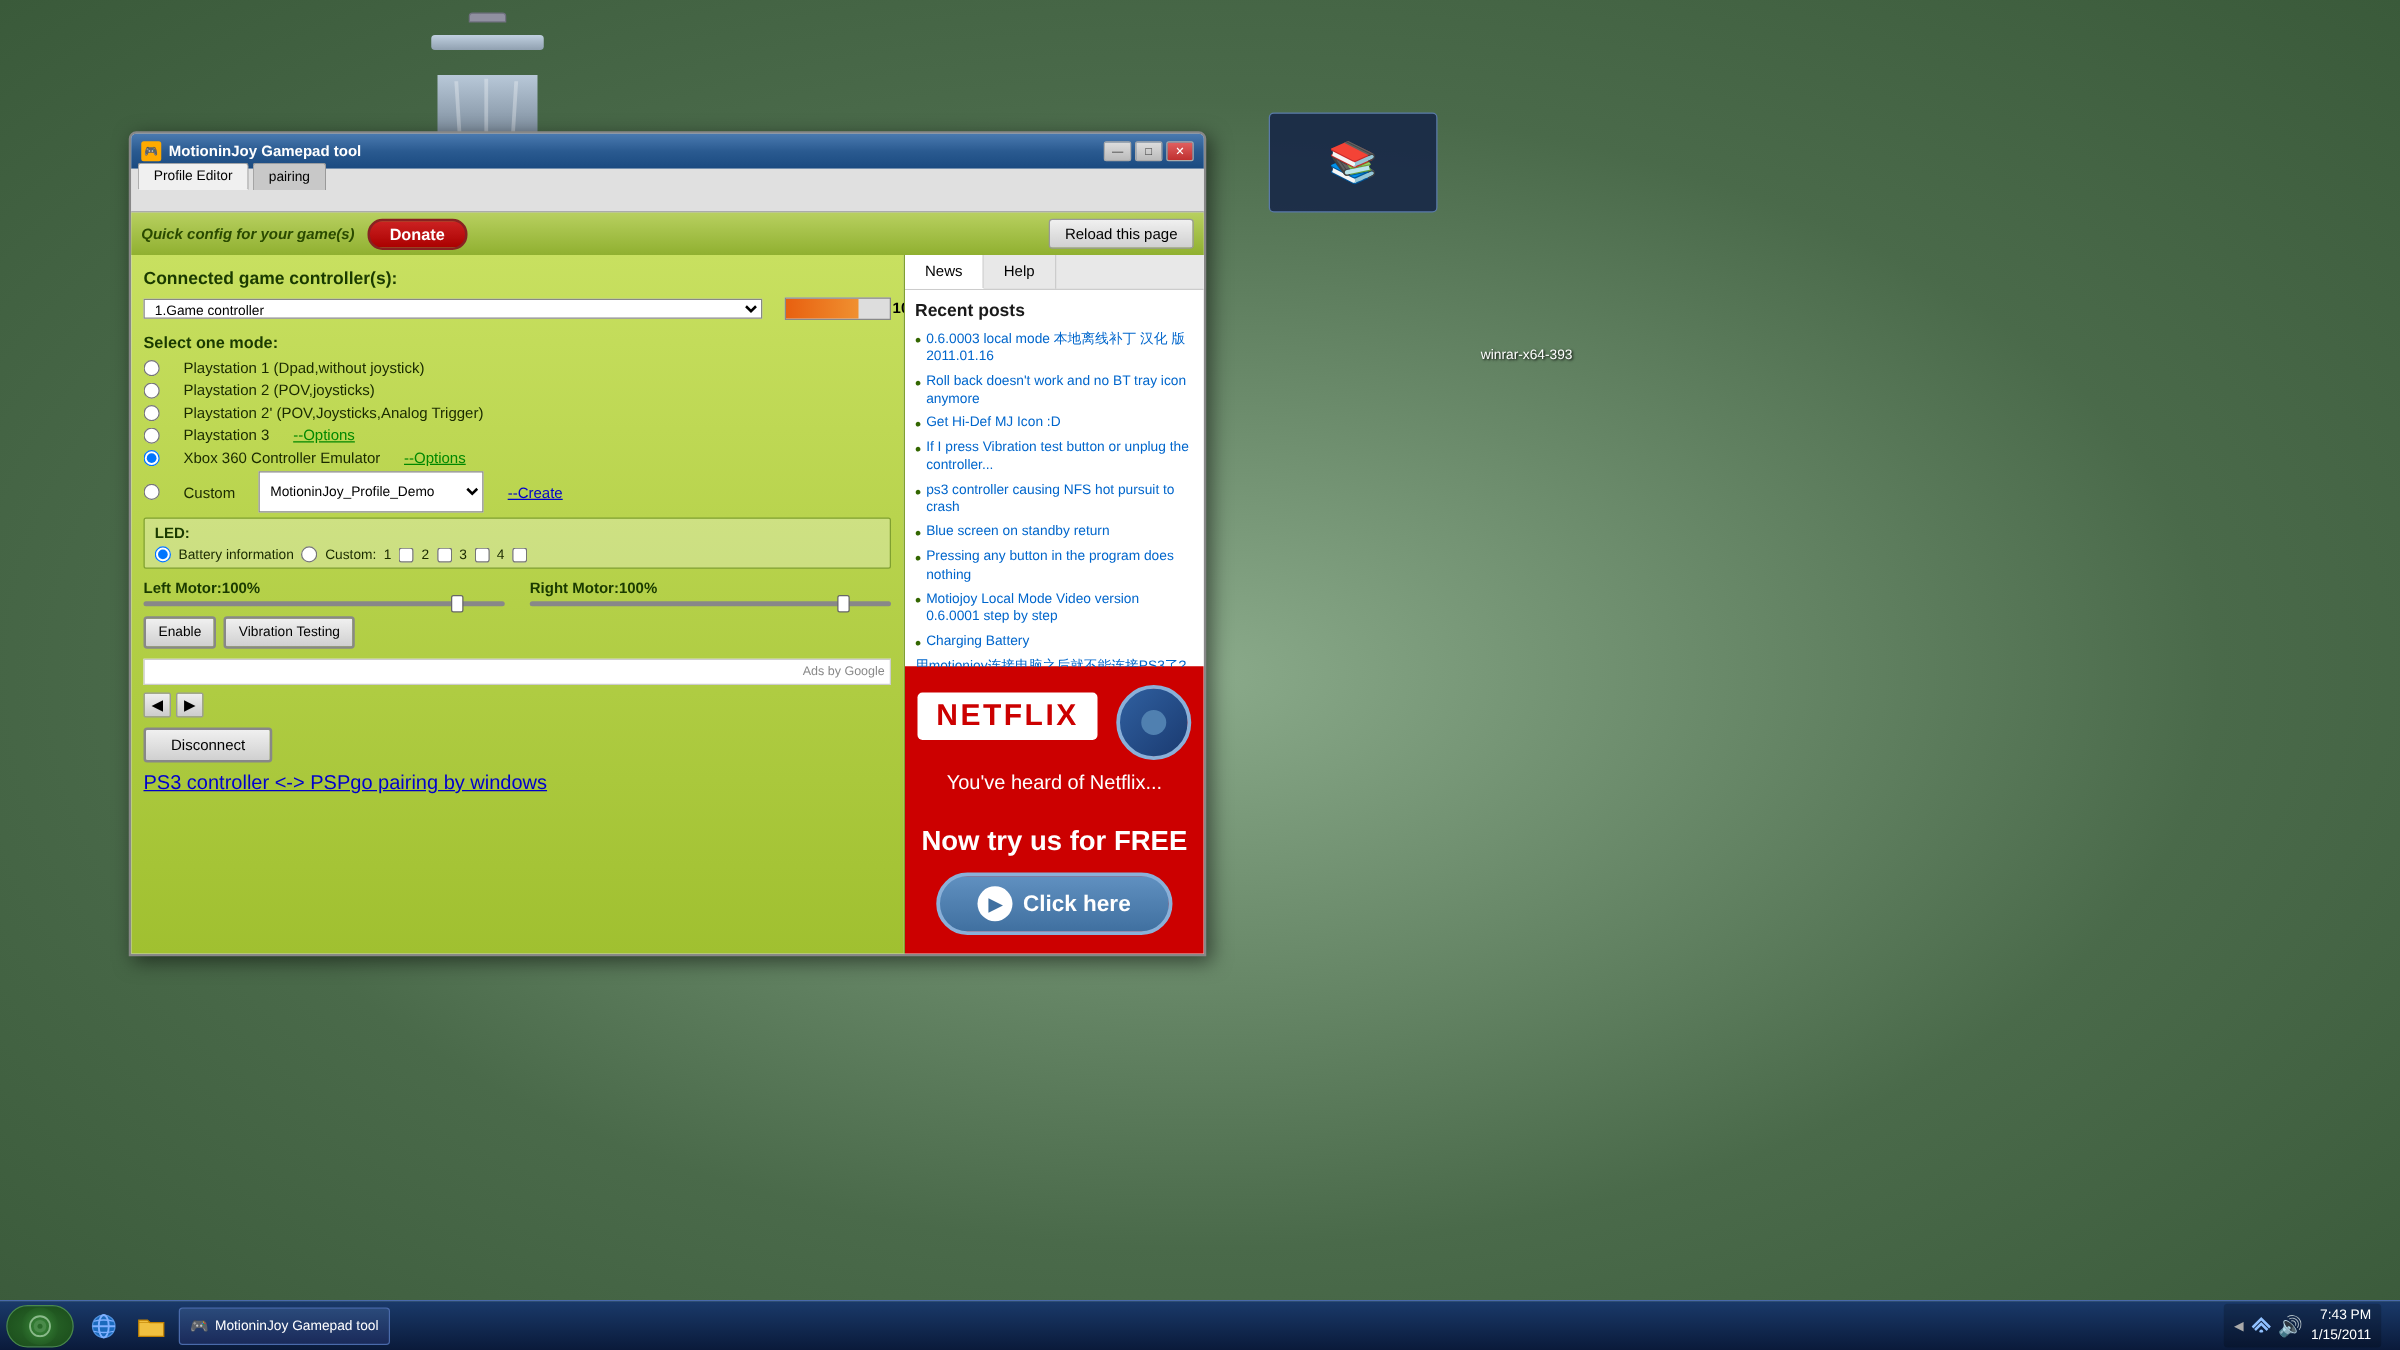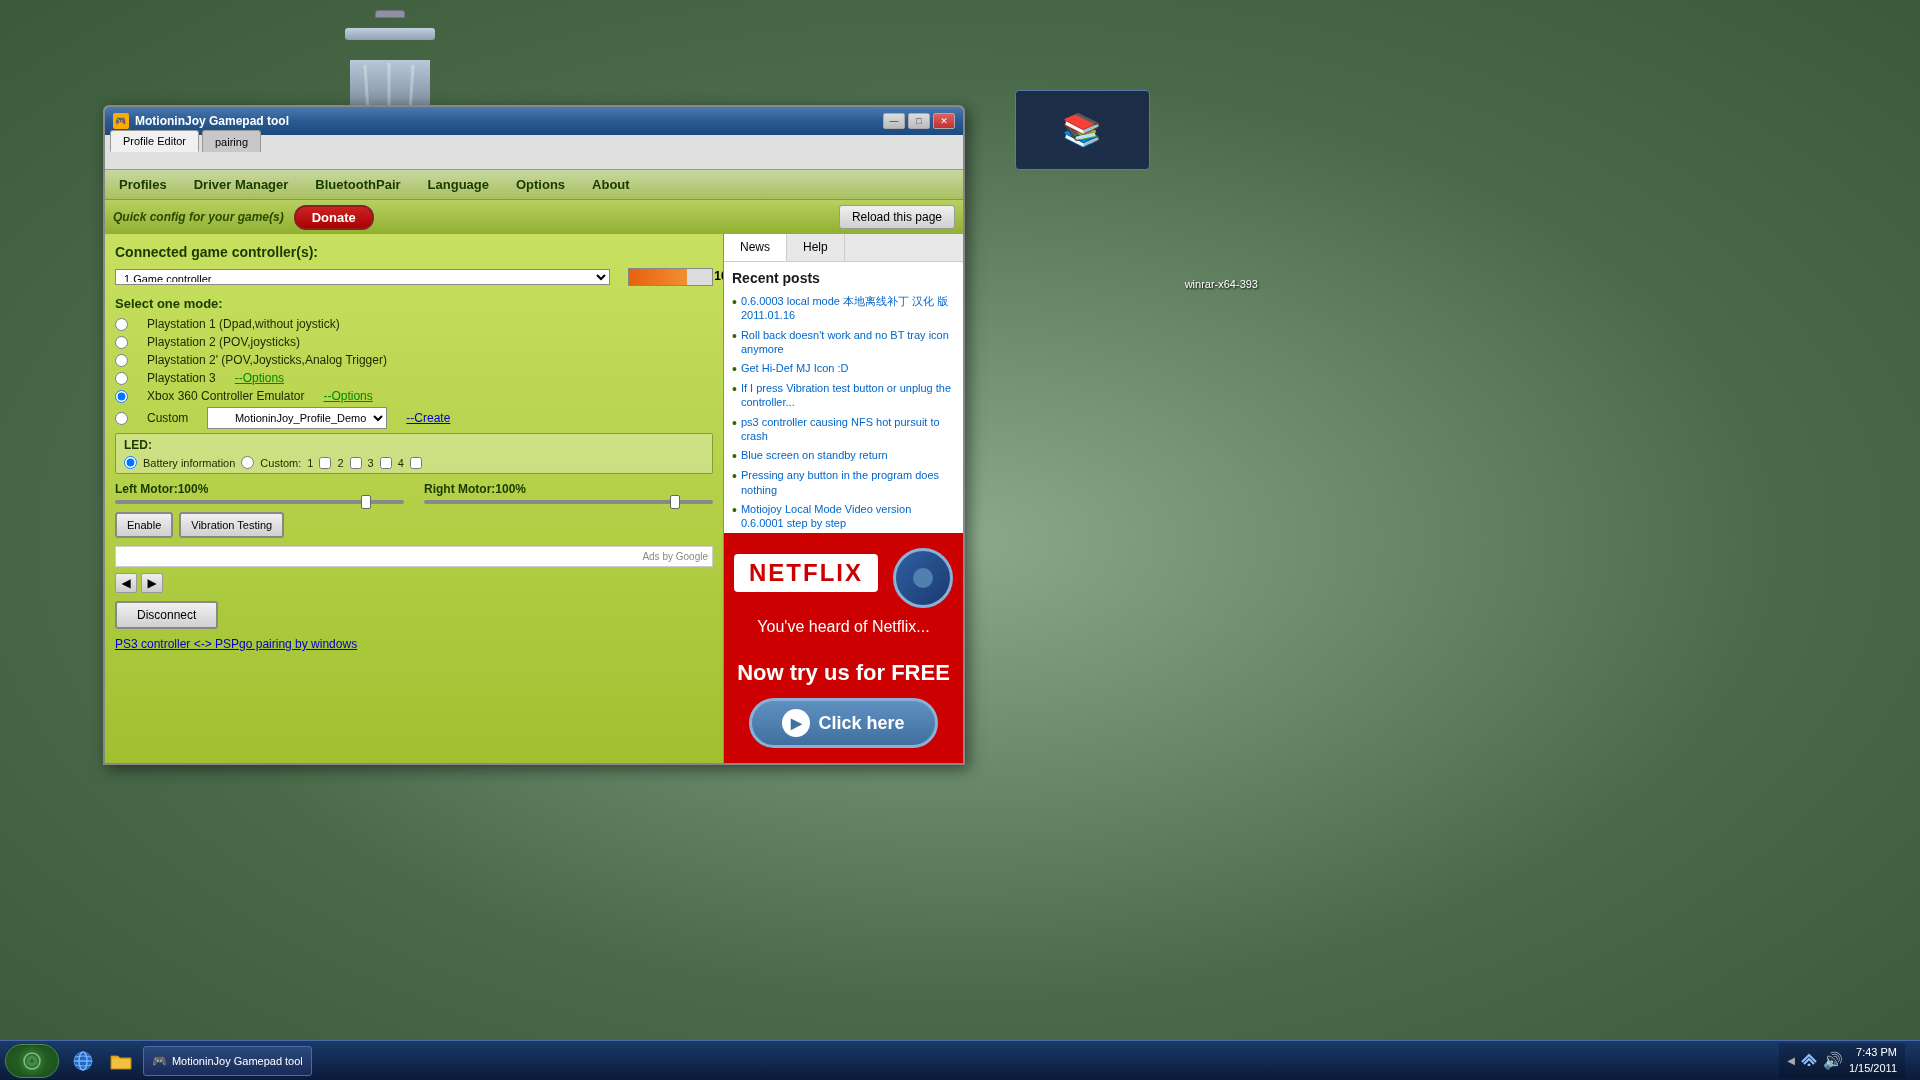--- a/index.html
+++ b/index.html
@@ -338,27 +338,26 @@
       align-items: center;
       gap: 19px;
       margin-bottom: 4px;
       font-size: 12px;
       color: #1a2a00;
     }
     .radio-option input[type="radio"] { margin: 0; cursor: pointer; }
     .radio-option .option-link { color: #0000cc; text-decoration: underline; cursor: pointer; }
     .radio-option .option-link.green-link { color: #008800; }
     .custom-dropdown {
-      height: 22px;
+      height: 33px;
       font-size: 11px;
       border: 1px solid #888;
       background: white;
       padding: 0 4px;
       width: 180px;
-      text-align: right;
     }
     .create-link {
       color: #0000cc;
       text-decoration: underline;
       cursor: pointer;
       font-size: 12px;
     }
 
     .led-section {
       background: rgba(255,255,255,0.3);
@@ -472,21 +471,21 @@
       font-size: 12px;
       padding: 0 20px;
       margin-bottom: 8px;
       display: block;
     }
 
     .ps3-link {
       color: #0000cc;
       text-decoration: underline;
       cursor: pointer;
-      font-size: 12px;
+      font-size: 16px;
     }
 
     
     .right-panel {
       flex: 1;
       background: white;
       display: flex;
       flex-direction: column;
     }
     .news-tabs {
@@ -640,28 +639,20 @@
 
     <div class="tab-bar">
       <div class="tab active">
         <span>Profile Editor</span>
       </div>
       <div class="tab">
         <span>pairing</span>
       </div>
     </div>
 
-    <div class="menu-bar">
-      <span class="menu-item">Profiles</span>
-      <span class="menu-item">Driver Manager</span>
-      <span class="menu-item">BluetoothPair</span>
-      <span class="menu-item">Language</span>
-      <span class="menu-item">Options</span>
-      <span class="menu-item">About</span>
-    </div>
 
     <div class="toolbar">
       <span class="toolbar-left-text">Quick config for your game(s)</span>
       <button class="donate-btn">Donate</button>
       <button class="reload-btn">Reload this page</button>
     </div>
 
     <div class="content-area">
 
       <div class="left-panel">

